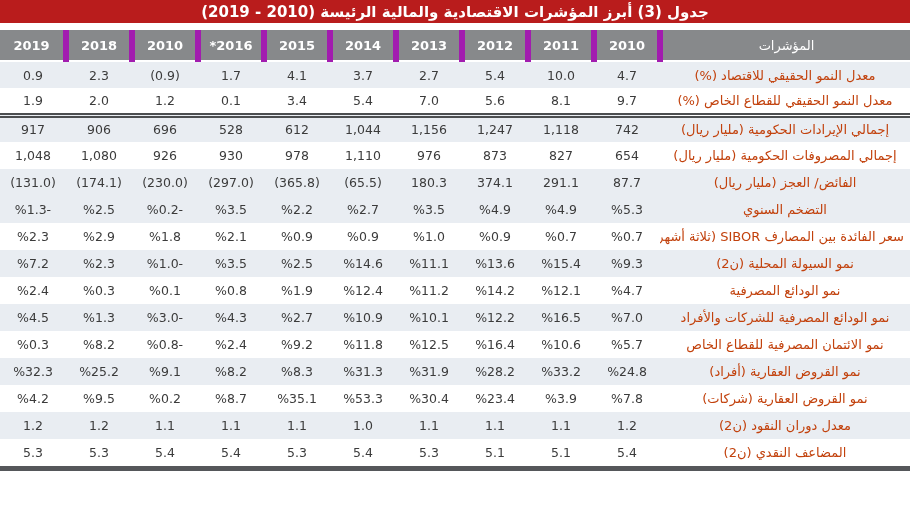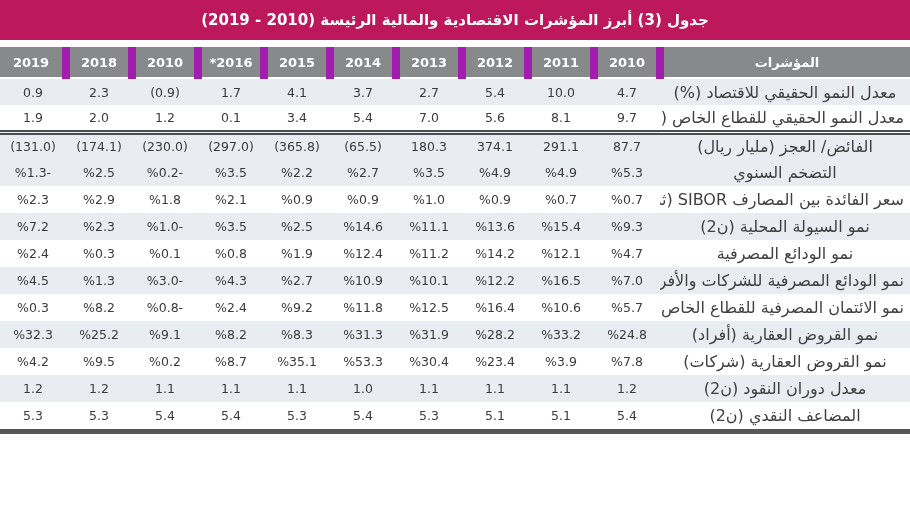--- a/index.html
+++ b/index.html
@@ -1,52 +1,52 @@
 <!DOCTYPE html>
 <html><head>
 <meta charset="utf-8">
 <style>
   * { margin: 0; padding: 0; box-sizing: border-box; }
   html, body { width: 910px; background: #ffffff; }
   body { font-family: "DejaVu Sans", sans-serif; }
   .page { width: 910px; height: 516px; overflow: hidden; background: #ffffff; }
 
   .title-bar {
-    height: 40px; background: #be185d;
+    height: 23px; background: #b91c1c;
     display: flex; align-items: center; justify-content: center;
     margin-bottom: 7px;
     text-align: center;
   }
   .title { color: #ffffff; font-size: 15px; font-weight: bold; letter-spacing: 0; }
 
   table.indicators-table {
     border-collapse: collapse; table-layout: fixed;
     width: 910px;
   }
   thead th {
     background: #87898b; color: #ffffff;
     font-weight: bold; font-size: 13px;
     height: 31px; text-align: center; vertical-align: middle;
-    border-left: 8px solid #a21caf;
+    border-left: 6px solid #a21caf;
     border-bottom: 2px solid #ffffff;
   }
   thead th:first-child { border-left: none; margin-top: 28px; }
-  thead th.ind-th { font-weight: bold; }
+  thead th.ind-th { font-weight: normal; }
 
   tbody td {
     height: 27px; font-size: 12.5px; color: #3b3b3b;
     text-align: center; vertical-align: middle;
     font-weight: 500;
   }
   tr.alt td   { background: #e9edf2; }
   tr.plain td { background: #ffffff; }
   tr.group-end td { border-bottom: 5px double #4c4e50; }
 
   td.label-td {
-    font-size: 16px; color: #404040;
+    font-size: 13px; color: #c2410c;
     white-space: nowrap; overflow: hidden;
     padding: 0 6px;
   }
 
   .bottom-bar { height: 5px; background: #55575a; width: 910px; }
 </style>
 </head>
 <body>
 
 <div class="page">
@@ -105,20 +105,46 @@
           <td class="val-td">0.1</td>
           <td class="val-td">3.4</td>
           <td class="val-td">5.4</td>
           <td class="val-td">7.0</td>
           <td class="val-td">5.6</td>
           <td class="val-td">8.1</td>
           <td class="val-td">9.7</td>
           <td class="label-td" dir="rtl">معدل النمو الحقيقي للقطاع الخاص (%)</td>
         </tr>
         <tr class="alt">
+          <td class="val-td">917</td>
+          <td class="val-td">906</td>
+          <td class="val-td">696</td>
+          <td class="val-td">528</td>
+          <td class="val-td">612</td>
+          <td class="val-td">1,044</td>
+          <td class="val-td">1,156</td>
+          <td class="val-td">1,247</td>
+          <td class="val-td">1,118</td>
+          <td class="val-td">742</td>
+          <td class="label-td" dir="rtl">إجمالي الإيرادات الحكومية (مليار ريال)</td>
+        </tr>
+        <tr class="plain">
+          <td class="val-td">1,048</td>
+          <td class="val-td">1,080</td>
+          <td class="val-td">926</td>
+          <td class="val-td">930</td>
+          <td class="val-td">978</td>
+          <td class="val-td">1,110</td>
+          <td class="val-td">976</td>
+          <td class="val-td">873</td>
+          <td class="val-td">827</td>
+          <td class="val-td">654</td>
+          <td class="label-td" dir="rtl">إجمالي المصروفات الحكومية (مليار ريال)</td>
+        </tr>
+        <tr class="alt">
           <td class="val-td">(131.0)</td>
           <td class="val-td">(174.1)</td>
           <td class="val-td">(230.0)</td>
           <td class="val-td">(297.0)</td>
           <td class="val-td">(365.8)</td>
           <td class="val-td">(65.5)</td>
           <td class="val-td">180.3</td>
           <td class="val-td">374.1</td>
           <td class="val-td">291.1</td>
           <td class="val-td">87.7</td>

